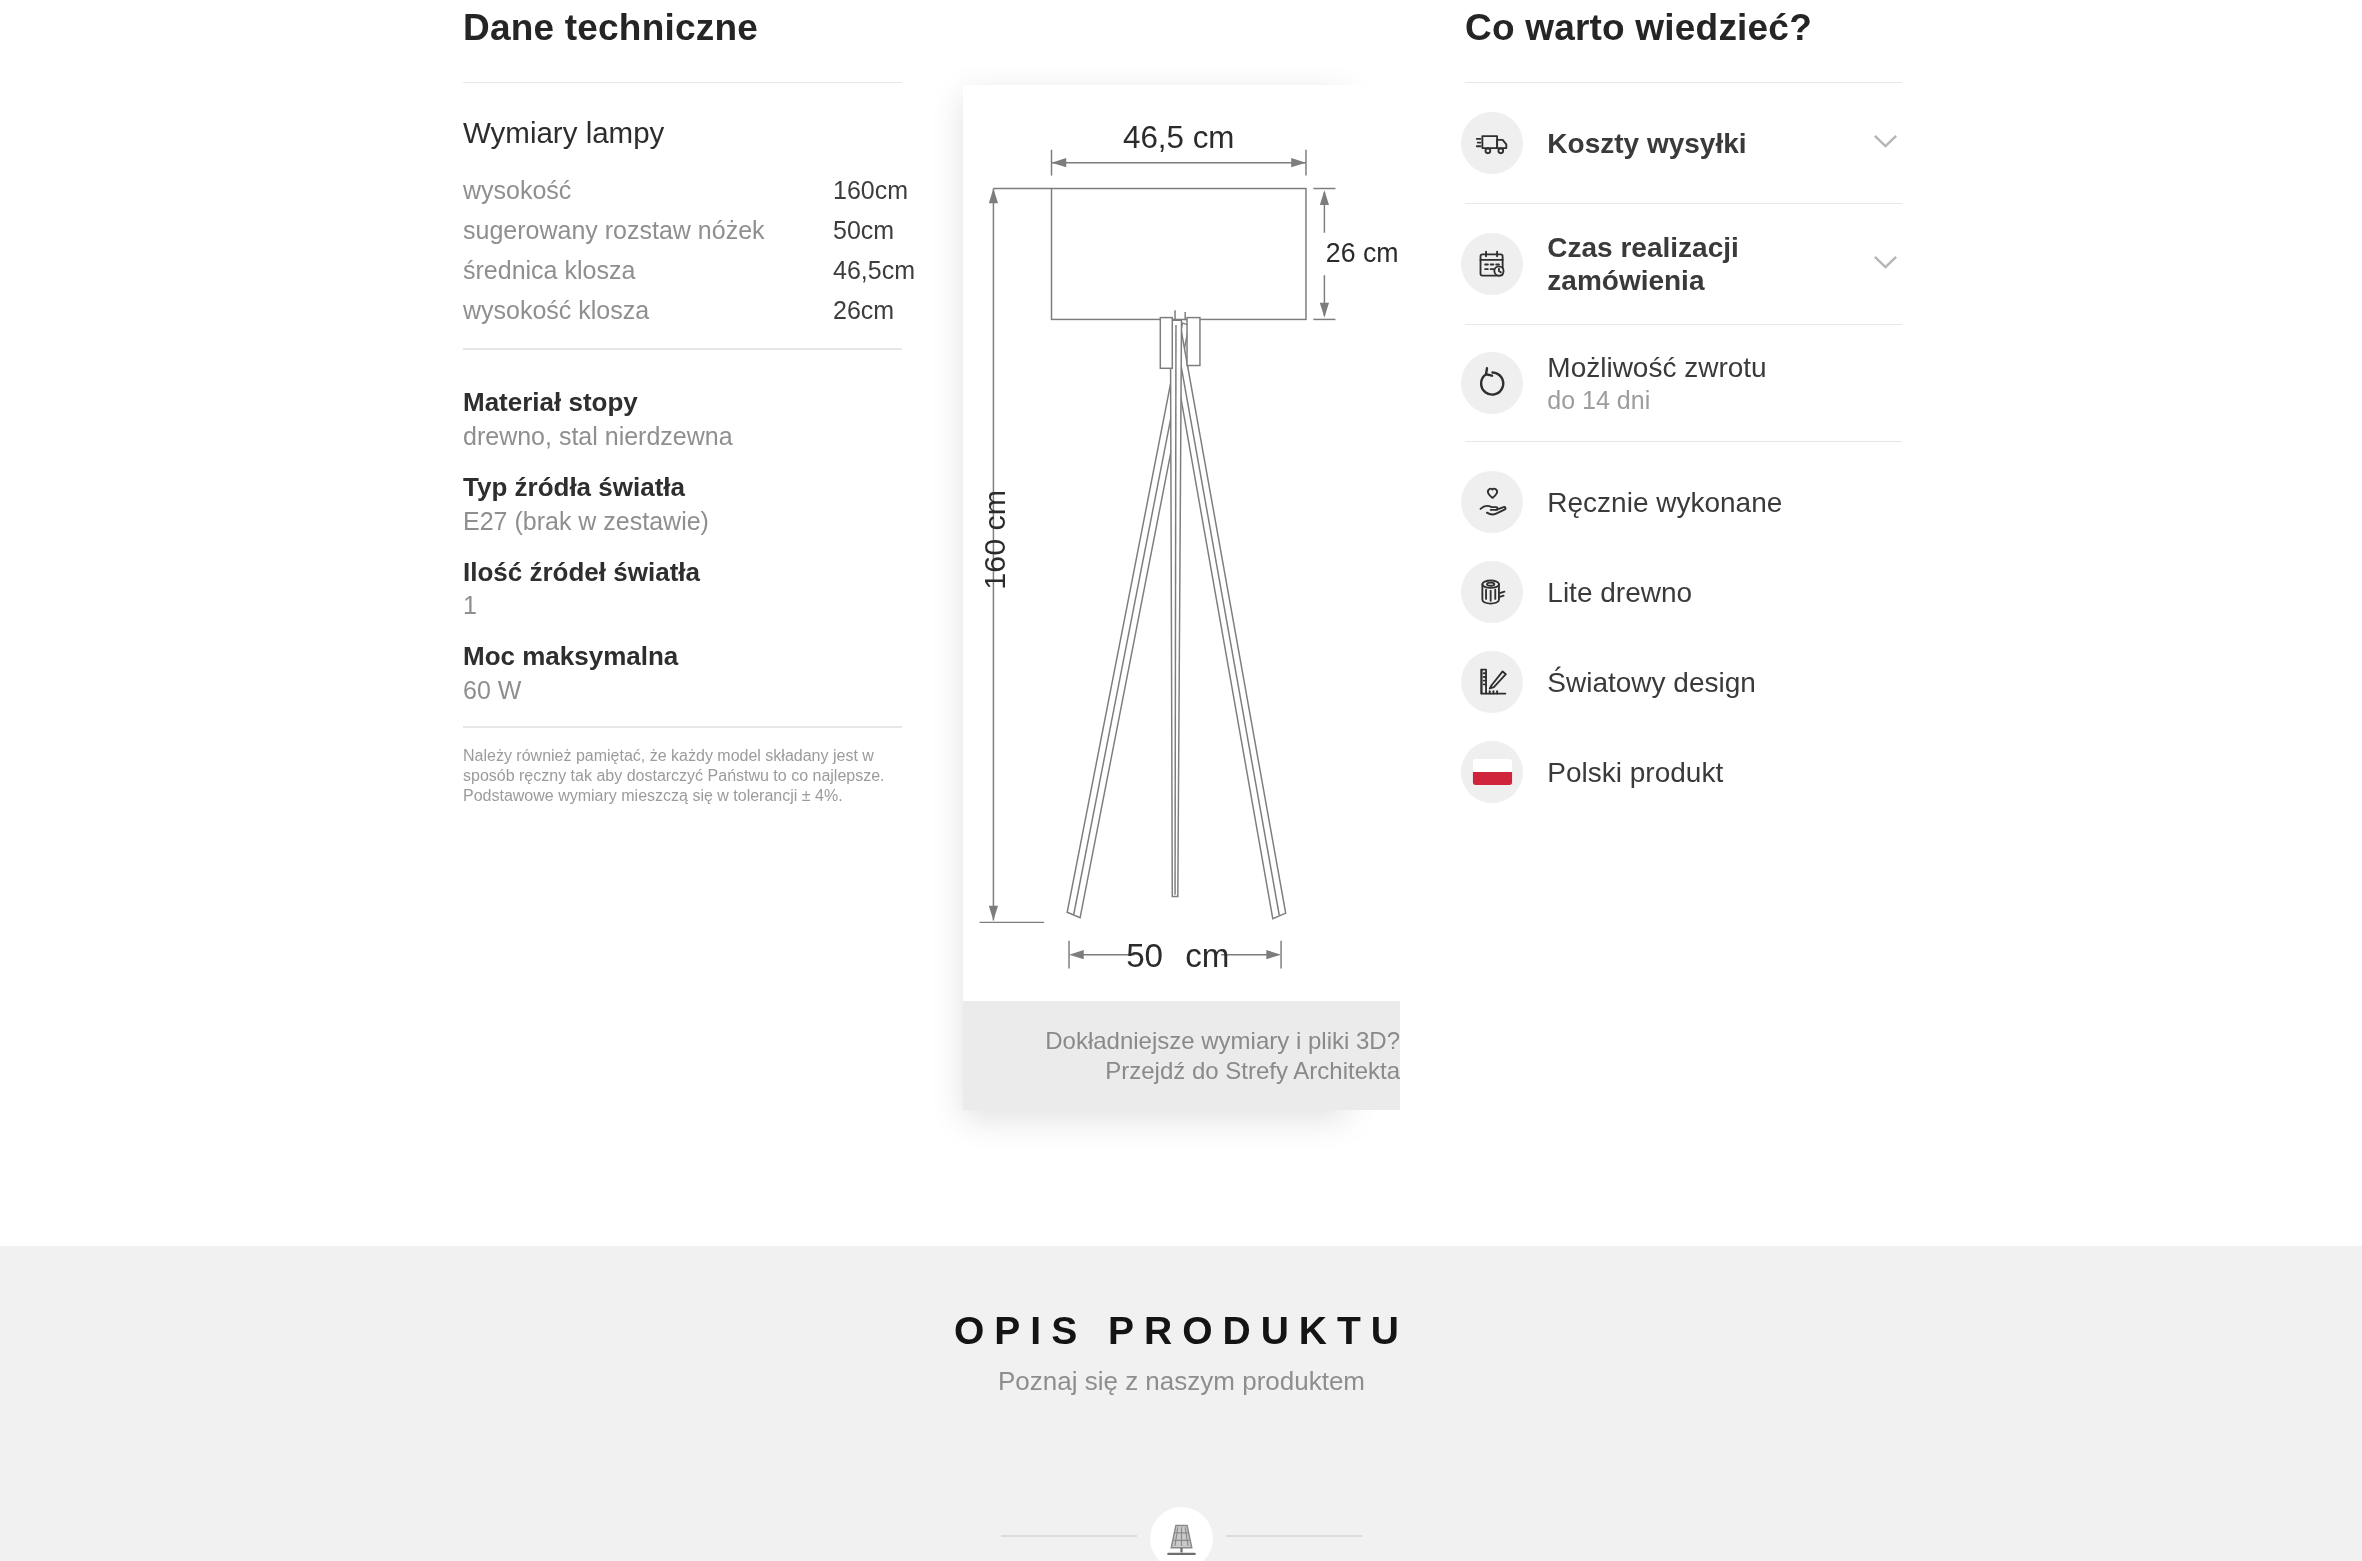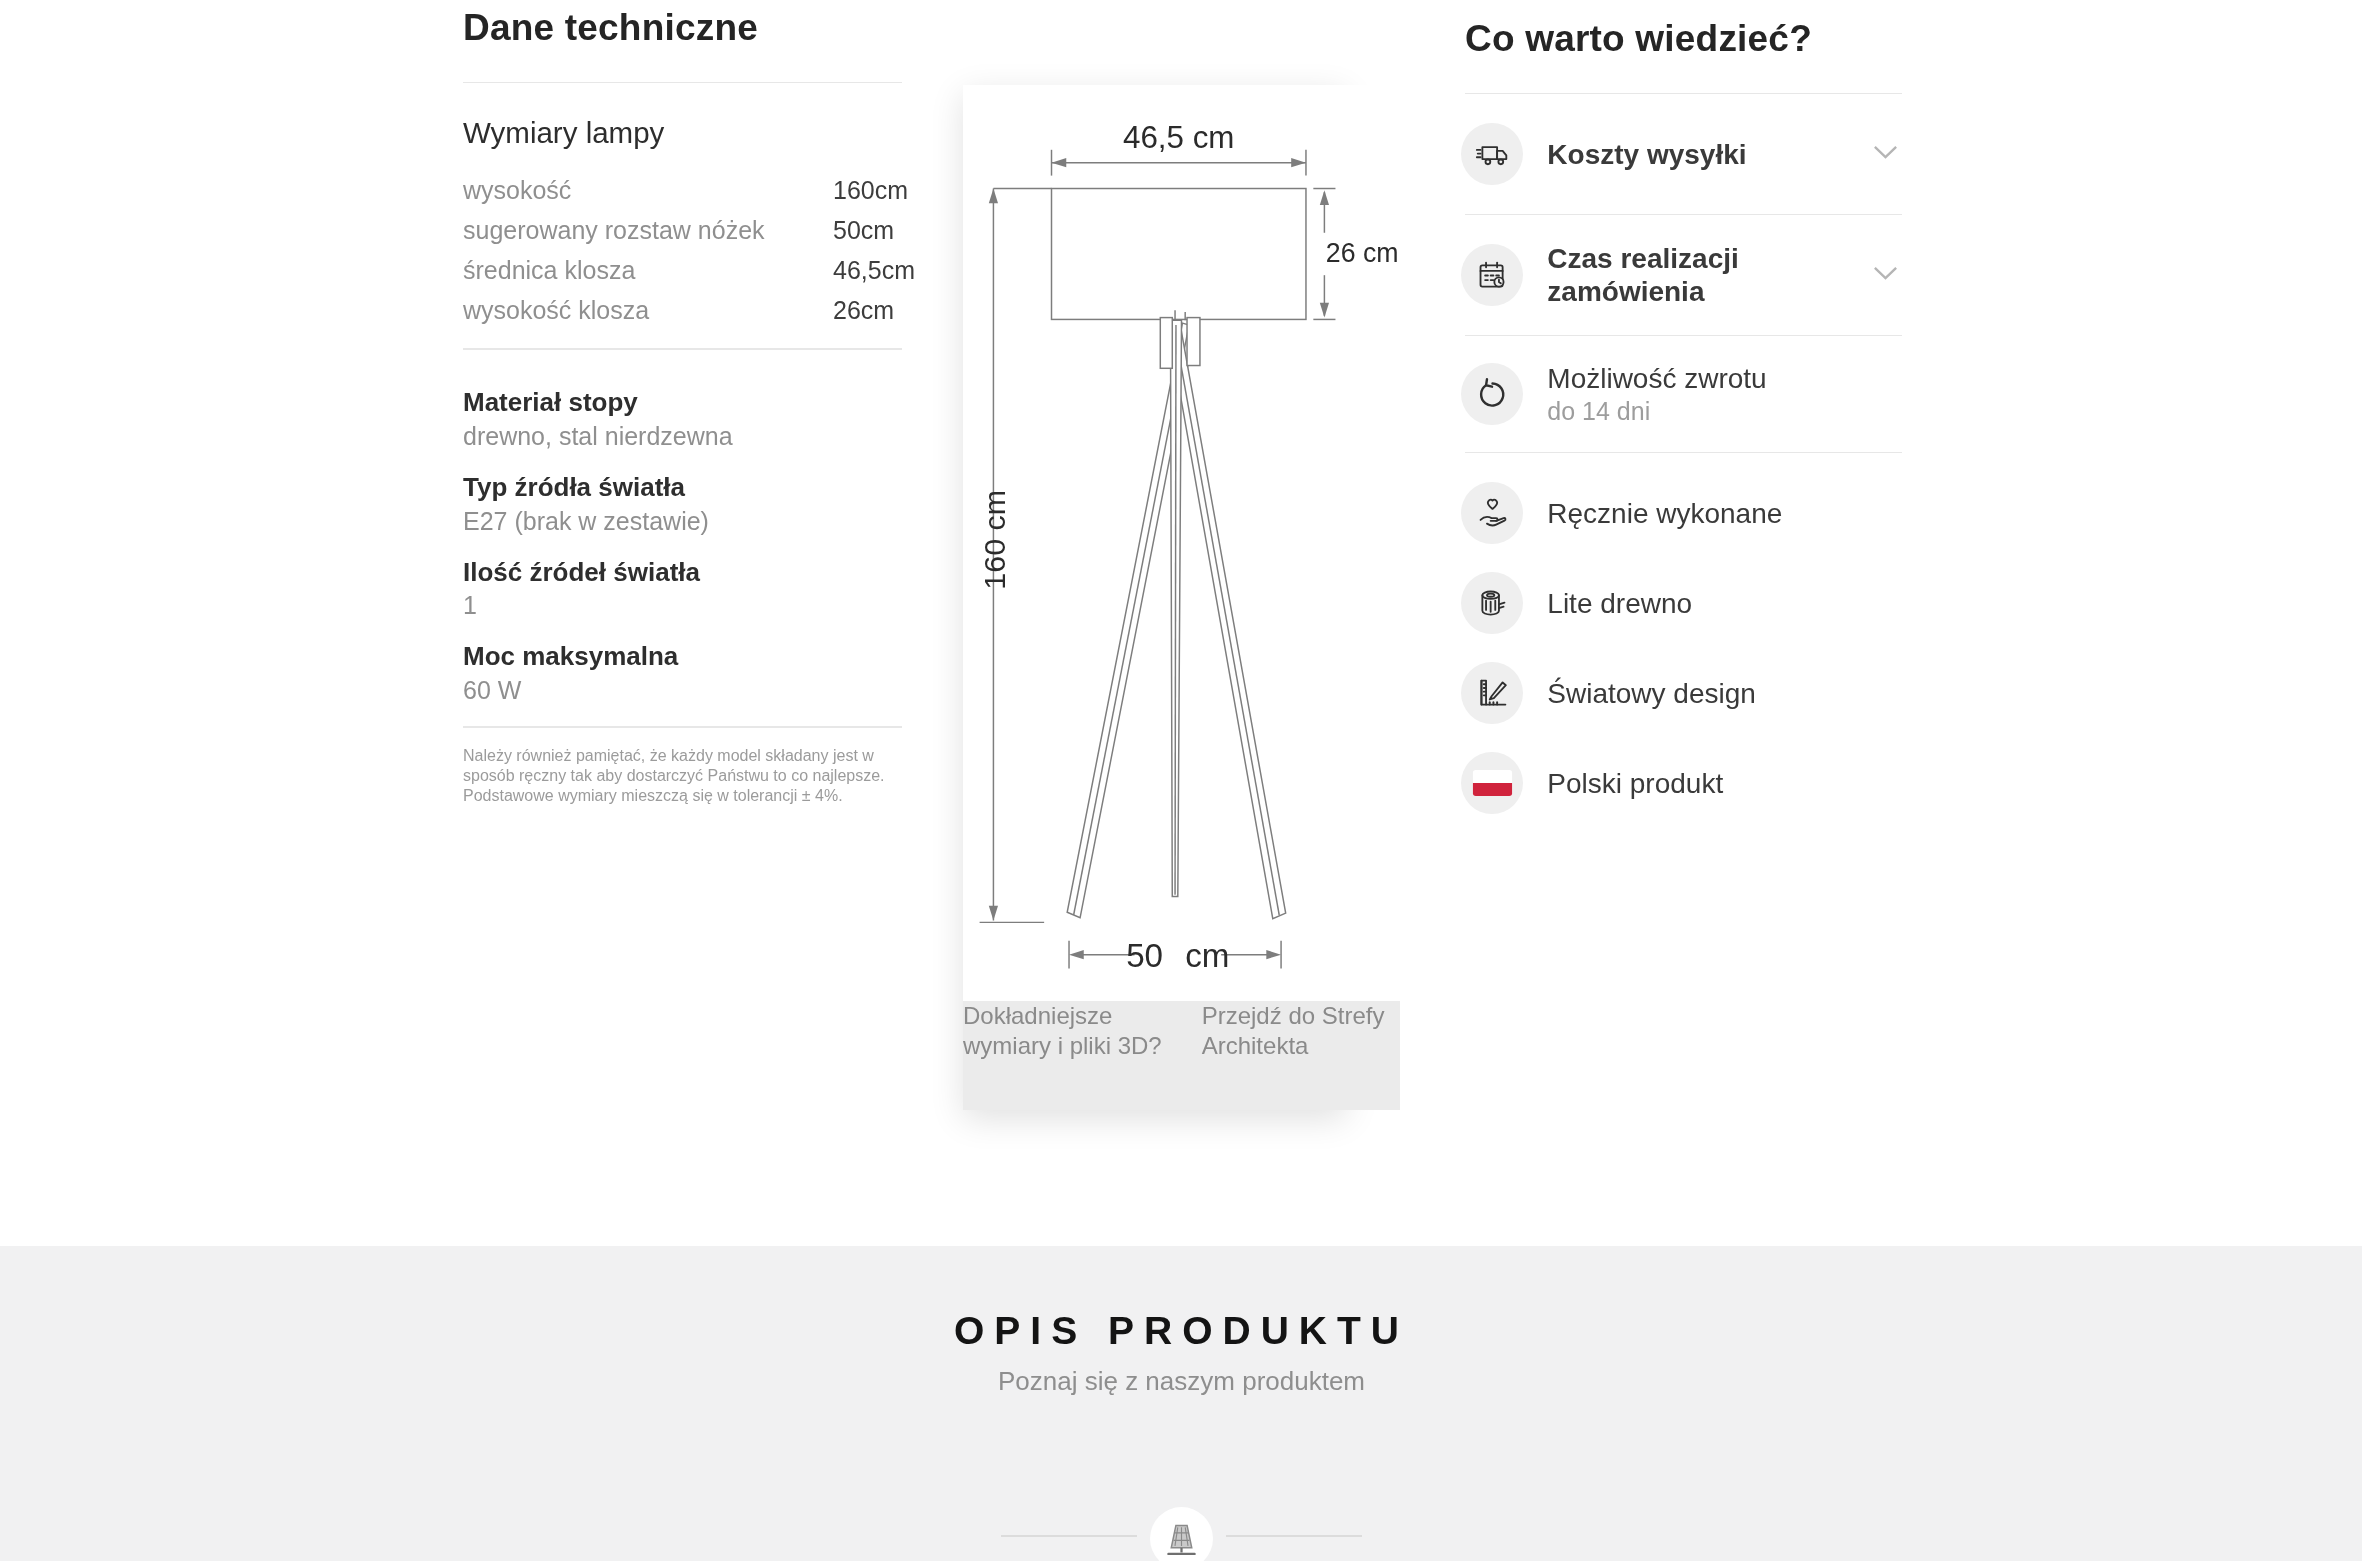--- a/index.html
+++ b/index.html
@@ -21,25 +21,25 @@
   .specs { margin-top:37px; }
   .spec { margin-bottom:20px; }
   .spec .t { font-size:26px; line-height:31px; font-weight:700; color:#2e2e2e; }
   .spec .v { font-size:25px; line-height:31px; color:#8f8f8f; margin-top:2.8px; }
   .left-col .sep3 { margin-top:1.8px; }
   .note { margin-top:18px; width:466px; font-size:16px; line-height:20px; color:#9b9b9b; }
 
   
   .panel { position:absolute; left:963px; top:85px; width:383px; box-shadow:0 9.2px 32px rgba(0,0,0,.12); background:#fff; }
   .drawing-area { width:437px; height:916px; background:#fff; }
-  .panel-caption { width:437px; height:109px; background:#ebebeb; display:flex; flex-direction:row; justify-content:center; align-items:flex-start; font-size:24px; line-height:30px; color:#8a8a8a; cursor:pointer; }
+  .panel-caption { width:437px; height:109px; background:#ebebeb; display:flex; flex-direction:column; justify-content:center; align-items:flex-end; font-size:24px; line-height:30px; color:#8a8a8a; cursor:pointer; }
   svg text { font-family:"Liberation Sans","DejaVu Sans",sans-serif; }
 
   
-  .right-col { position:absolute; left:1465px; top:11px; width:437px; }
+  .right-col { position:absolute; left:1465px; top:0; width:437px; }
   .right-col .sep1 { margin-top:32px; }
   .kitem { display:flex; align-items:center; }
   .kitem.acc { height:121px; border-bottom:1.8px solid #e7e7e7; cursor:pointer;font-weight:bold; }
   .kitem.info { height:117px; border-bottom:1.8px solid #e7e7e7; }
   .kitem.feat { height:90px; }
   .kitem.feat.first { margin-top:14.8px; }
   .icircle { flex:none; width:62px; height:62px; border-radius:50%; background:#efefef; margin-left:-3.7px; margin-right:24px; display:flex; align-items:center; justify-content:center; }
   .klabel { font-size:28px; color:#3a3a3a; line-height:33px; }
   .ksub { font-size:25px; color:#9d9d9d; line-height:29.5px; margin-top:1.8px; }
   .chev { margin-left:auto; margin-right:3.7px; }

